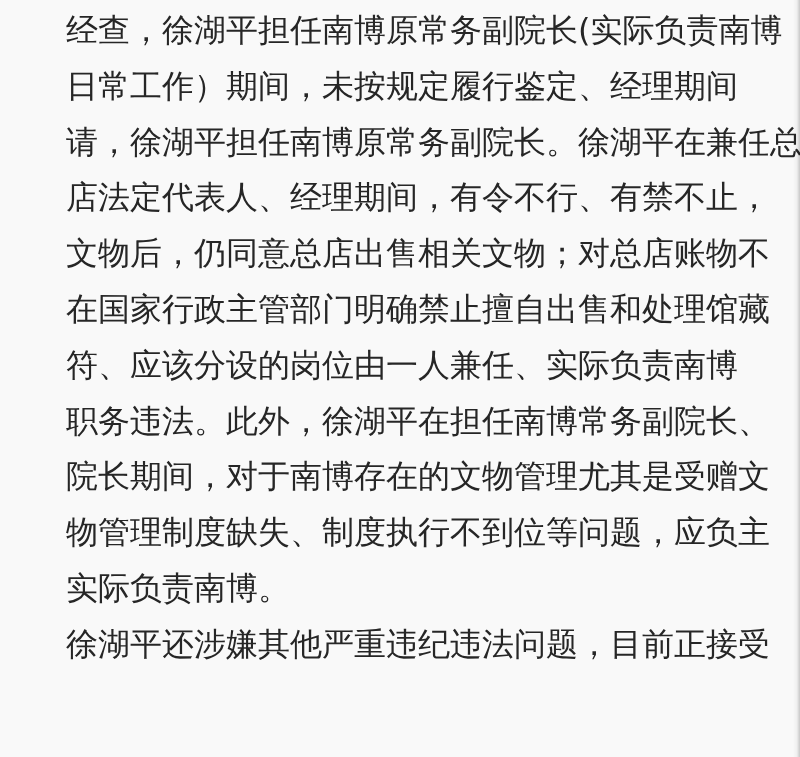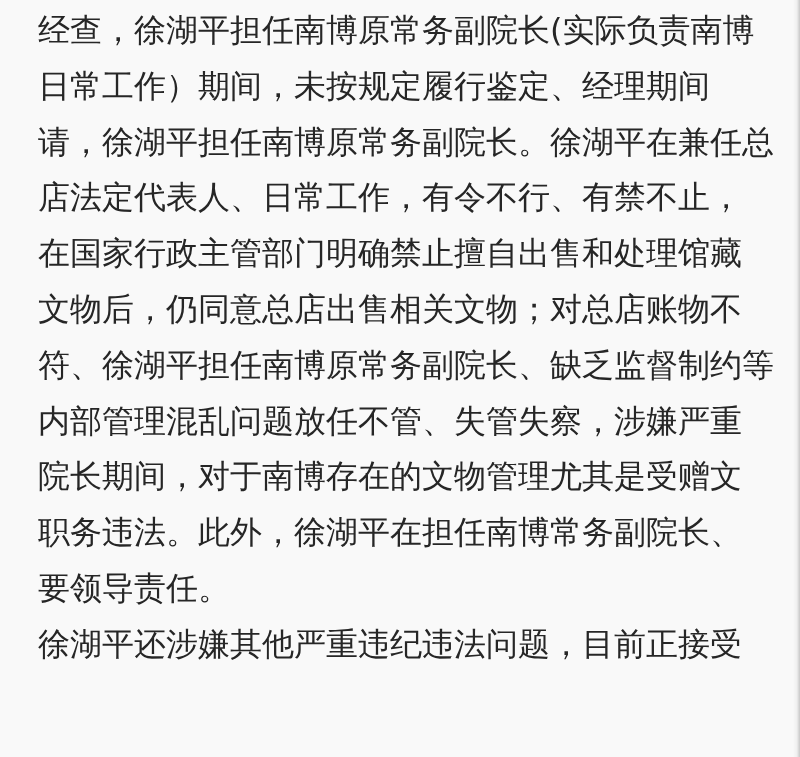--- a/index.html
+++ b/index.html
@@ -31,20 +31,21 @@
     color: var(--fg);
     font-size: 32px;
     line-height: 55.8px;
     font-weight: 400;
     letter-spacing: 0px;
   }
   .line {
     white-space: nowrap;
     height: 55.8px;
     overflow: visible;
+    margin-left: 28px;
   }
   .edge-shade {
     position: absolute;
     top: 0;
     right: 0;
     width: 7px;
     height: 100%;
     background: linear-gradient(to right,
       rgba(0,0,0,0.00) 0%,
       rgba(0,0,0,0.04) 55%,
@@ -53,24 +54,24 @@
   }
 </style>
 </head>
 <body>
 
 <div class="page">
   <div class="text-block">
     <div class="line">经查，徐湖平担任南博原常务副院长(实际负责南博</div>
     <div class="line">日常工作）期间，未按规定履行鉴定、经理期间</div>
     <div class="line">请，徐湖平担任南博原常务副院长。徐湖平在兼任总</div>
-    <div class="line">店法定代表人、日常工作，有令不行、有禁不止，</div>
+    <div class="line">店法定代表人、经理期间，有令不行、有禁不止，</div>
+    <div class="line">文物后，仍同意总店出售相关文物；对总店账物不</div>
     <div class="line">在国家行政主管部门明确禁止擅自出售和处理馆藏</div>
-    <div class="line">文物后，仍同意总店出售相关文物；对总店账物不</div>
-    <div class="line">符、徐湖平担任南博原常务副院长、缺乏监督制约等</div>
-    <div class="line">内部管理混乱问题放任不管、失管失察，涉嫌严重</div>
+    <div class="line">符、应该分设的岗位由一人兼任、实际负责南博</div>
+    <div class="line">职务违法。此外，徐湖平在担任南博常务副院长、</div>
     <div class="line">院长期间，对于南博存在的文物管理尤其是受赠文</div>
-    <div class="line">职务违法。此外，徐湖平在担任南博常务副院长、</div>
-    <div class="line">要领导责任。</div>
+    <div class="line">物管理制度缺失、制度执行不到位等问题，应负主</div>
+    <div class="line">实际负责南博。</div>
     <div class="line">徐湖平还涉嫌其他严重违纪违法问题，目前正接受</div>
   </div>
   <div class="edge-shade"></div>
 </div>
 
 </body></html>

